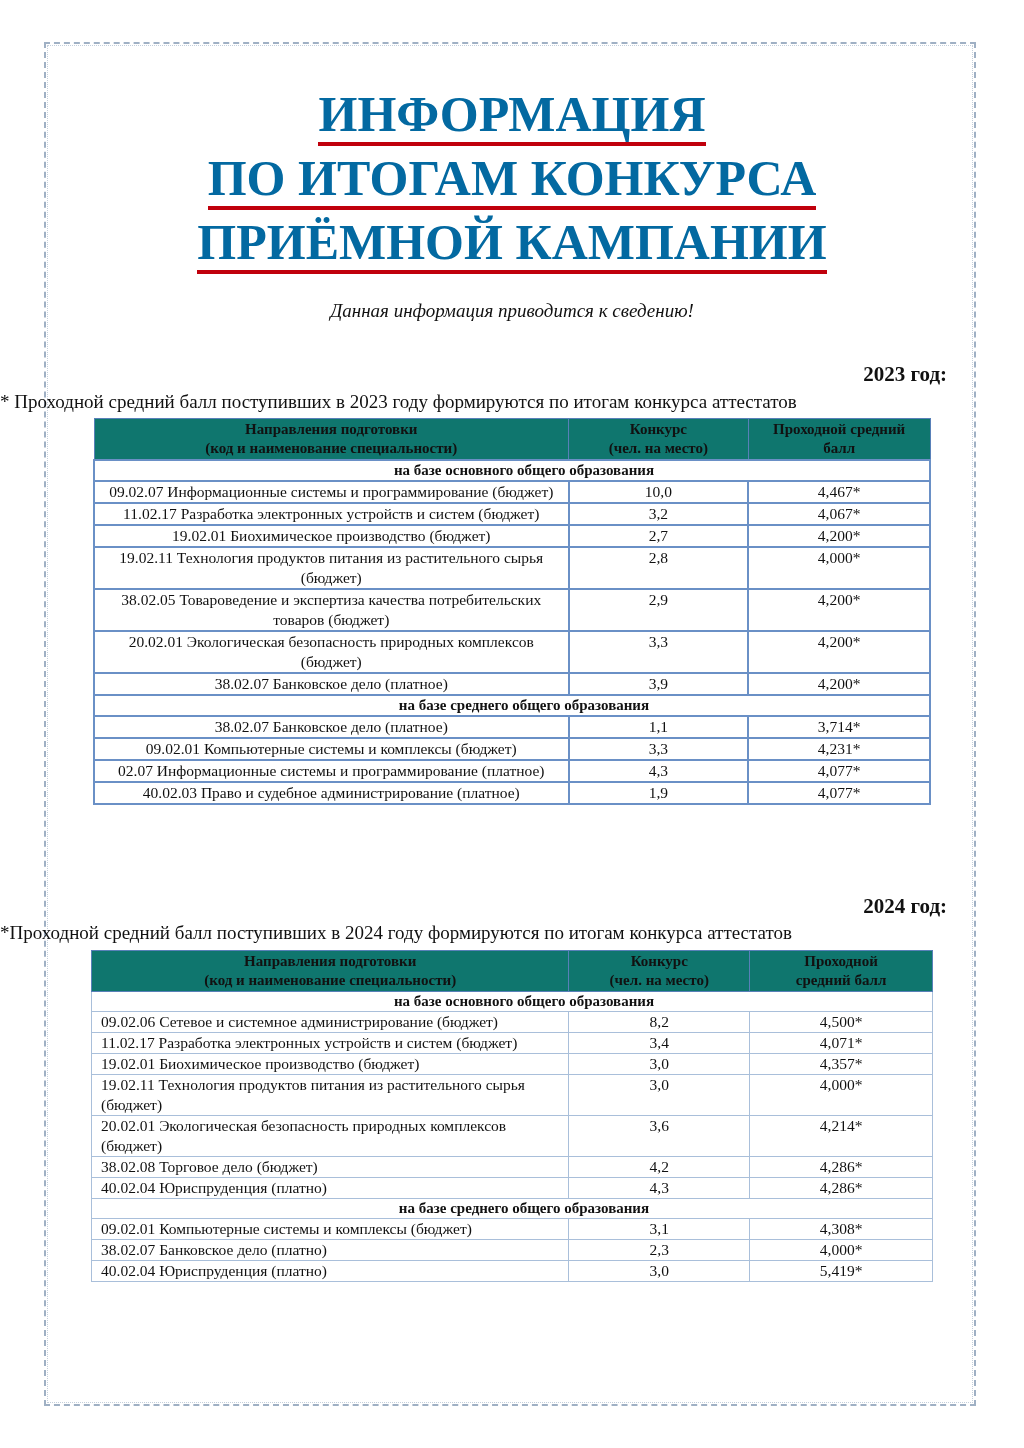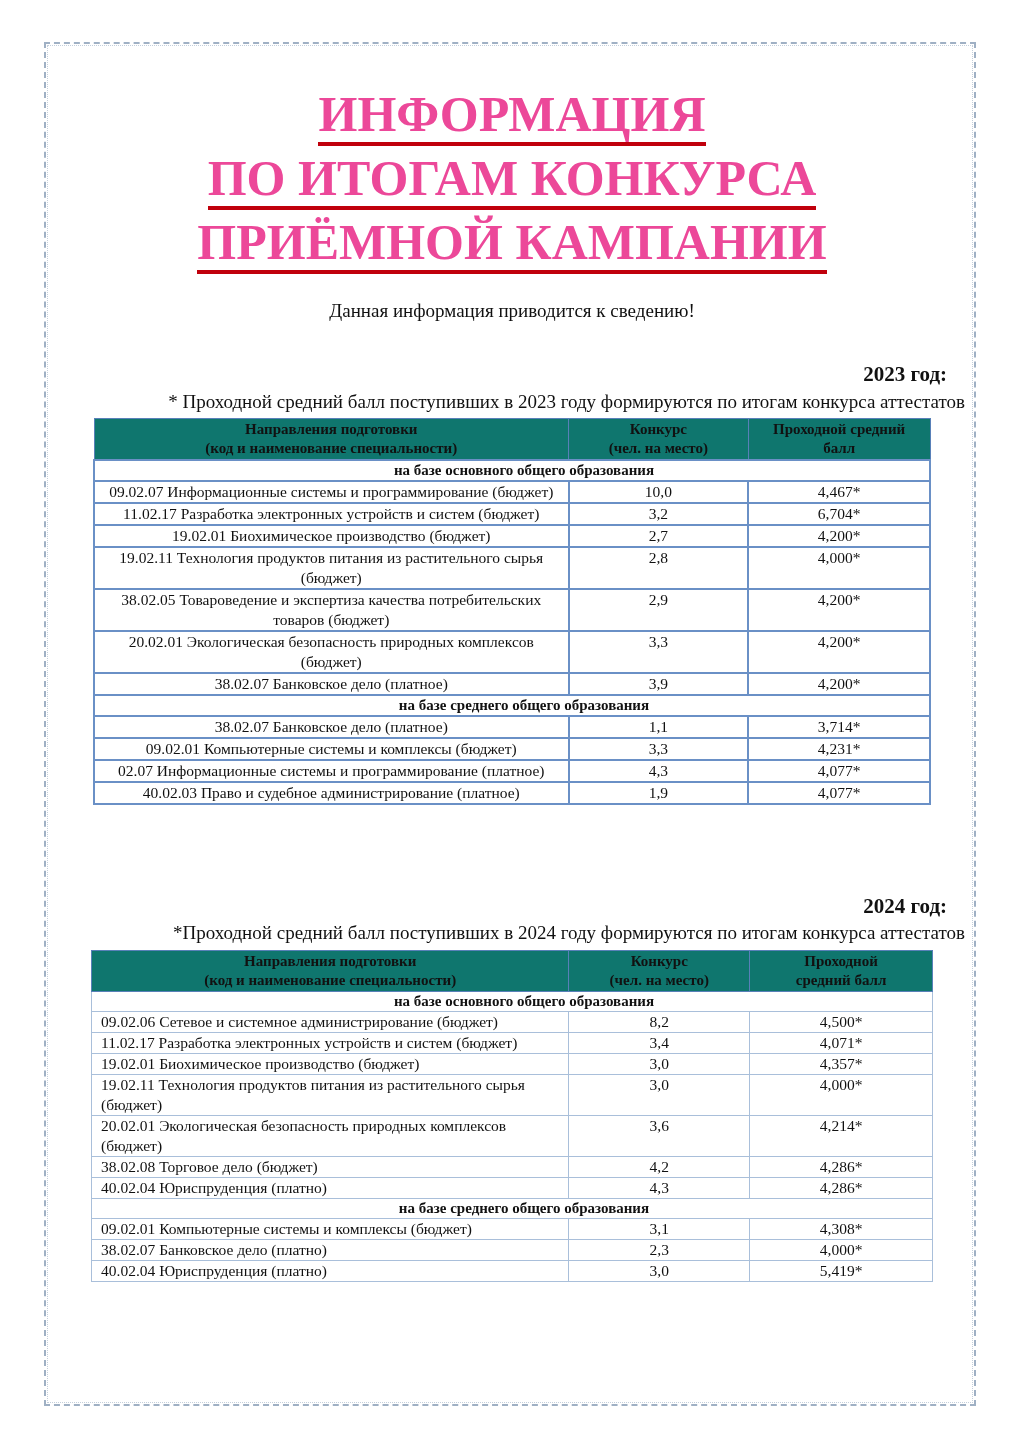--- a/index.html
+++ b/index.html
@@ -3,28 +3,28 @@
 <meta charset="utf-8">
 <style>
   html, body { margin: 0; padding: 0; background: #ffffff; }
   body { width: 1024px; height: 1448px; position: relative; overflow: hidden;
          font-family: "Liberation Serif", "DejaVu Serif", serif; color: #111; }
   .frame { position: absolute; left: 44px; top: 42px; width: 932px; height: 1364px;
            border: 2px dashed #9fb0c4; box-sizing: border-box; }
   .frame-inner { position: absolute; left: 47px; top: 45px; width: 926px; height: 1358px;
            border: 1px dotted #c4cfdb; box-sizing: border-box; }
   .title { position: absolute; left: 0; width: 1024px; text-align: center; top: 82px; }
-  .title-line { display: block; color: #ec4899; font-weight: bold; font-size: 50px;
+  .title-line { display: block; color: #0369a1; font-weight: bold; font-size: 50px;
                 line-height: 64px; letter-spacing: 0px; }
   .title-line span { border-bottom: 4px solid #c0000c; padding-bottom: 0px; }
   .lead { position: absolute; top: 300px; left: 0; width: 1024px; text-align: center;
-          font-size: 19px; }
+          font-size: 19px; font-style: italic; }
   .year { position: absolute; left: 0; width: 947px; text-align: right;
           font-size: 21px; font-weight: bold; }
-  .note { position: absolute; left: 0; width: 941px; text-align: right; font-size: 19px; padding-left: 24px; }
+  .note { position: absolute; left: 0; width: 941px; text-align: left; font-size: 19px; }
   table.t { position: absolute; border-collapse: collapse; table-layout: fixed; }
   table.t th { background: #0f766e; color: #111; font-weight: bold; font-size: 15px;
                line-height: 19px; padding: 1px 4px; border: 1px solid #5880b8; }
   table.t td { border: 2px solid #6a90c6; font-size: 15.5px; line-height: 20px;
                padding: 0 4px; vertical-align: top; text-align: center; }
   table.t td.group { font-weight: bold; font-size: 15px; line-height: 19px; padding-left: 28px; }
   table.t2 td { border: 1.5px solid #a9bfda; }
   table.t2 td.name { text-align: left; padding-left: 9px; }
   .c1 { width: 470px; } .c2 { width: 178px; } .c3 { width: 180px; }
 </style>
@@ -62,21 +62,21 @@
         <td colspan="3" class="group">на базе основного общего образования</td>
       </tr>
       <tr>
         <td class="name">09.02.07 Информационные системы и программирование (бюджет)</td>
         <td>10,0</td>
         <td>4,467*</td>
       </tr>
       <tr>
         <td class="name">11.02.17 Разработка электронных устройств и систем (бюджет)</td>
         <td>3,2</td>
-        <td>6,704*</td>
+        <td>4,067*</td>
       </tr>
       <tr>
         <td class="name">19.02.01 Биохимическое производство (бюджет)</td>
         <td>2,7</td>
         <td>4,200*</td>
       </tr>
       <tr>
         <td class="name">19.02.11 Технология продуктов питания из растительного сырья (бюджет)</td>
         <td>2,8</td>
         <td>4,000*</td>

